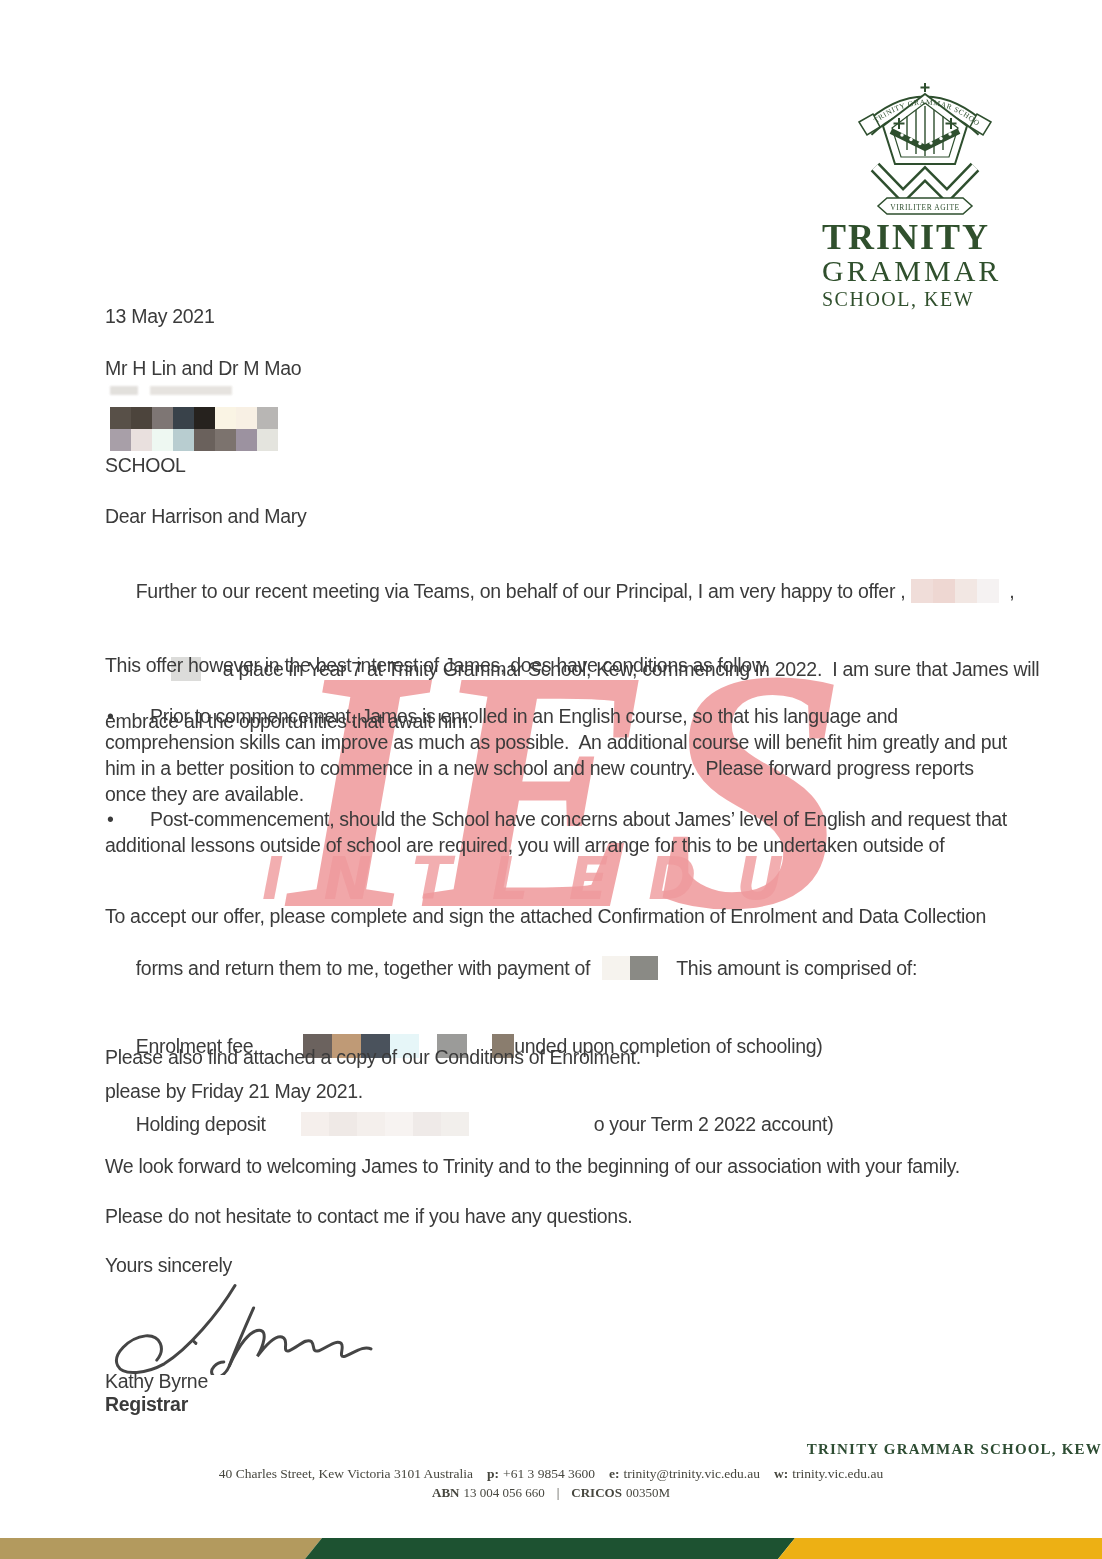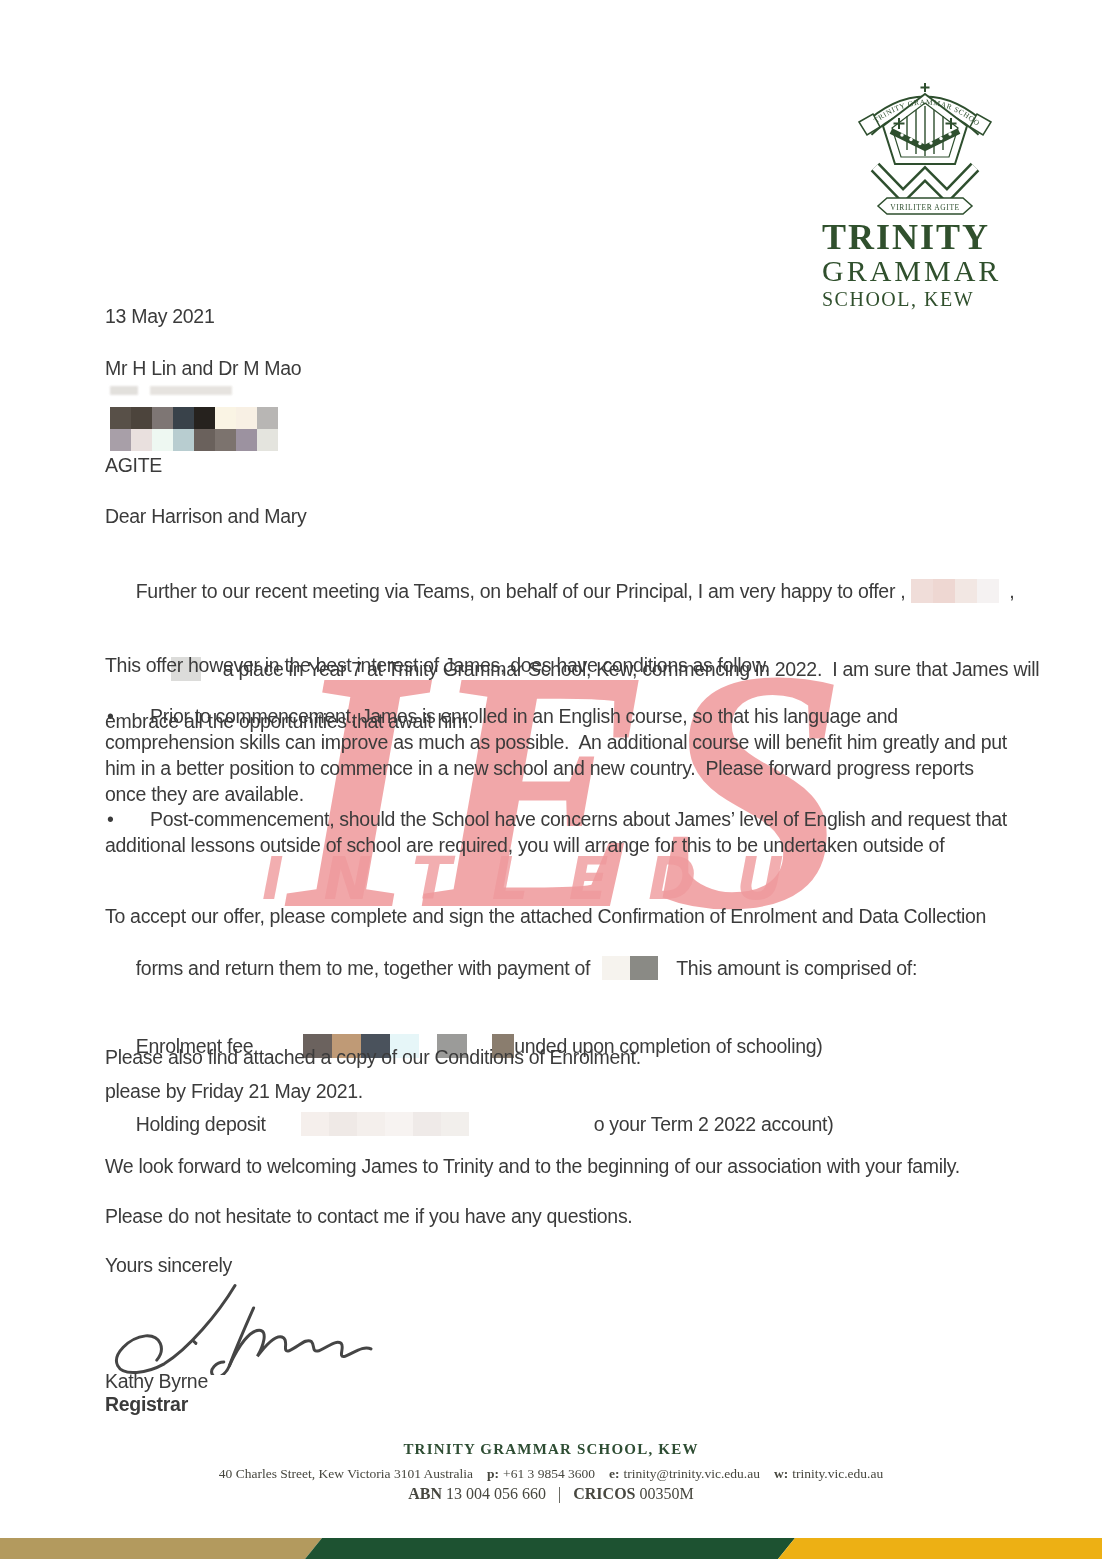--- a/index.html
+++ b/index.html
@@ -32,23 +32,23 @@
   .wordmark{position:absolute;left:822px;top:218px;z-index:2;color:#30502d;
             font-family:"Liberation Serif",serif;}
   .wmk1{font-size:36px;font-weight:bold;letter-spacing:2px;line-height:38px;}
   .wmk2{font-size:30px;letter-spacing:3px;line-height:30px;}
   .wmk3{font-size:20px;letter-spacing:1.5px;line-height:27px;}
   
   .signature{position:absolute;left:95px;top:1280px;z-index:2;}
   
   .footer-line{position:absolute;left:0;width:100%;text-align:center;z-index:2;
                font-family:"Liberation Serif",serif;color:#47473f;}
-  .f-school{top:1441px;font-size:15px;font-weight:bold;letter-spacing:1.2px;color:#2e4d33;}
+  .f-school{top:1441px;font-size:15px;font-weight:bold;letter-spacing:1.2px;color:#2e4d33;text-align:right;}
   .f-contact{top:1466px;font-size:13.5px;}
-  .f-abn{top:1485px;font-size:16px;}
+  .f-abn{top:1485px;font-size:13px;}
   .flabel{font-weight:bold;margin-left:14px;margin-right:4px;}
   .fsp{margin-left:4px;} .fdiv{margin:0 12px;}
   .bottom-bar{position:absolute;left:0;bottom:0;z-index:2;display:block;}
 </style>
 </head>
 <body>
 
 <div class="page">
 
   <div class="wm1">IES</div>
@@ -123,21 +123,21 @@
         <span class="cell" style="background: rgb(233, 224, 222);"></span>
         <span class="cell" style="background: rgb(238, 248, 242);"></span>
         <span class="cell" style="background: rgb(184, 205, 208);"></span>
         <span class="cell" style="background: rgb(106, 97, 92);"></span>
         <span class="cell" style="background: rgb(124, 115, 110);"></span>
         <span class="cell" style="background: rgb(156, 146, 160);"></span>
         <span class="cell" style="background: rgb(228, 228, 222);"></span>
       </span>
     </div>
   <div class="block" style="top:452px">
-    <div class="bline">AGITE</div>
+    <div class="bline">SCHOOL</div>
   </div>
 
   <div class="block" style="top:503px">
     <div class="bline">Dear Harrison and Mary</div>
   </div>
 
   <div class="block" style="top:552px">
     <div class="bline">
       <span>Further to our recent meeting via Teams, on behalf of our Principal, I am very happy to offer ,</span><span class="chips cw22" style="margin-left:6px"><span class="cell-row"><span class="cell" style="background: rgb(240, 221, 217);"></span><span class="cell" style="background: rgb(238, 215, 210);"></span><span class="cell" style="background: rgb(242, 231, 227);"></span><span class="cell" style="background: rgb(245, 242, 242);"></span></span></span><span style="margin-left:10px">,</span>
     </div>

